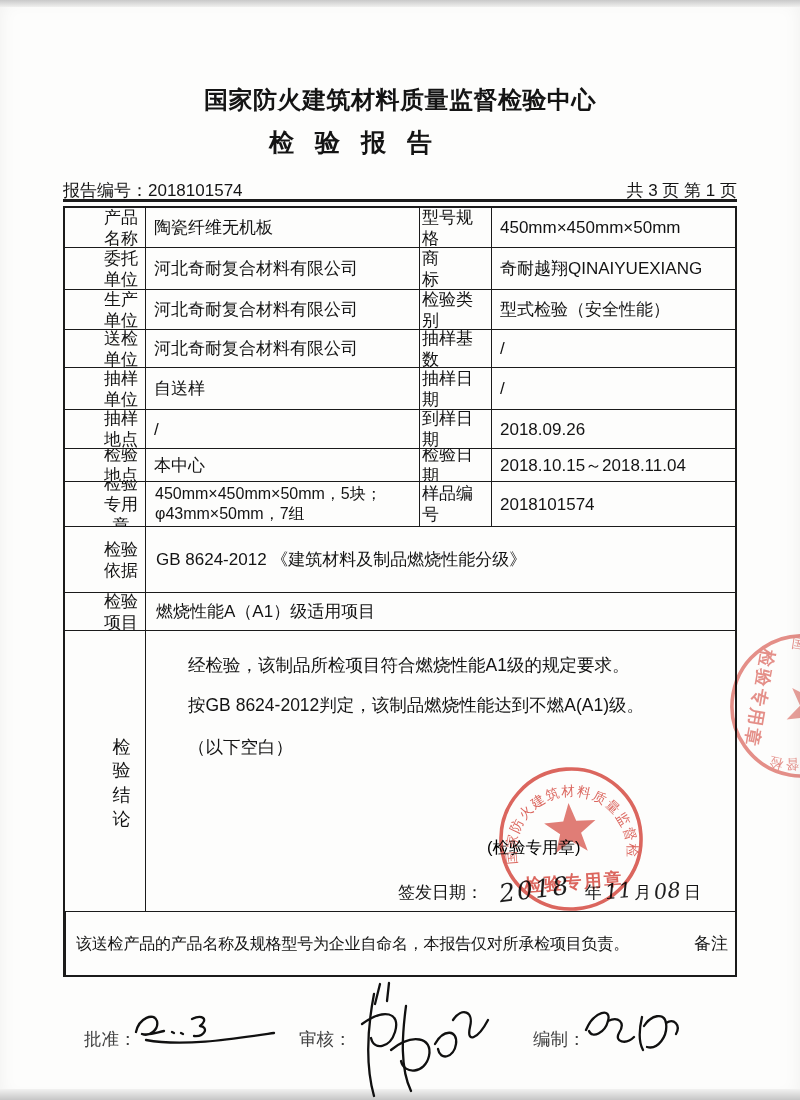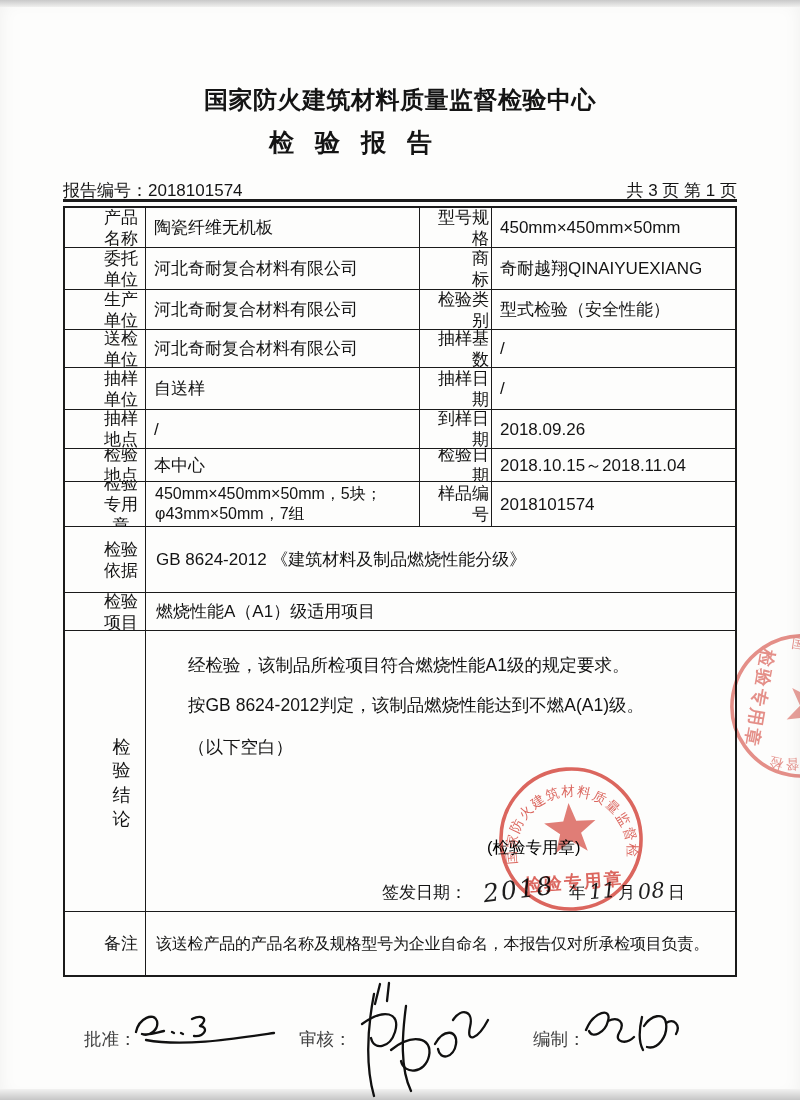--- a/index.html
+++ b/index.html
@@ -32,39 +32,39 @@
     position:absolute;left:63px;top:206px;width:674px;height:771px;
     border:2px solid #1b1b1b;box-sizing:border-box;
     display:flex;flex-direction:column;background:transparent;
   }
   .t-row{display:flex;box-sizing:border-box;border-top:1.5px solid #1b1b1b;flex:0 0 auto;}
   .t-row.first{border-top:none;}
   .cell{box-sizing:border-box;border-left:1.5px solid #1b1b1b;display:flex;align-items:center;
     font-size:17px;line-height:21px;color:#131313;overflow:hidden;}
   .cell.nfb{border-left:none;}
   .lab{justify-content:center;text-align:center;flex:0 0 80px;padding-left:32px;}
-  .lab2{justify-content:center;text-align:right;flex:0 0 72px;padding:0 2px;}
+  .lab2{justify-content:center;text-align:left;flex:0 0 72px;padding:0 2px;}
   .val1{flex:0 0 274px;padding:2px 8px;}
   .val2{flex:1 1 auto;padding:2px 8px;}
   .valspan{flex:1 1 auto;padding:2px 10px;}
   .r1{height:39px}.r2{height:42px}.r3{height:40px}.r4{height:38px}
   .r5{height:42px}.r6{height:39px}.r7{height:33px}.r8{height:45px}
   .r9{height:66px}.r10{height:38px}.r11{height:281px}.r12{height:64px}
   .small-wrap{font-size:16px;line-height:20px;padding-left:9px;}
   .vertical-label span{
     writing-mode:vertical-lr;text-orientation:upright;
     font-size:18px;letter-spacing:24px;color:#131313;
   }
   .conclusion-body{position:relative;display:block;padding:0;}
   .conclusion-body p{margin:0;position:absolute;left:42px;font-size:17.5px;color:#131313;}
   .c-line1{top:24px;}
   .c-line2{top:64px;}
   .c-line3{top:106px;}
   .seal-note{position:absolute;left:341px;top:206px;font-size:16.5px;color:#000000;}
-  .sign-date{position:absolute;left:236px;top:248px;display:flex;align-items:baseline;font-size:17px;color:#131313;}
+  .sign-date{position:absolute;left:252px;top:248px;display:flex;align-items:baseline;font-size:17px;color:#131313;}
   .hand{font-family:"DejaVu Serif",serif;font-style:italic;color:#1d1d1d;display:inline-block;}
   .hand-year{font-size:25px;transform:rotate(-7deg);margin:0 14px 0 16px;letter-spacing:2px;}
   .hand-num{font-size:21px;transform:rotate(-5deg);margin:0 3px;}
   .remark-val{font-size:16px;letter-spacing:-0.2px;}
   
   .stamp{position:absolute;mix-blend-mode:multiply;pointer-events:none;}
   .stamp-main{left:496px;top:764px;width:150px;height:150px;transform:rotate(-4deg);opacity:0.82;}
   .stamp-edge{left:727px;top:631px;width:150px;height:150px;transform:rotate(100deg);opacity:0.6;}
   
   .sig-row-label{position:absolute;font-size:17.5px;color:#404040;}
@@ -169,22 +169,22 @@
           <span>年</span>
           <span class="hand hand-num">11</span>
           <span>月</span>
           <span class="hand hand-num">08</span>
           <span>日</span>
         </span>
       </div>
     </div>
 
     <div class="t-row r12">
+      <div class="cell valspan remark-val">该送检产品的产品名称及规格型号为企业自命名，本报告仅对所承检项目负责。</div>
       <div class="cell lab nfb">备注</div>
-      <div class="cell valspan remark-val">该送检产品的产品名称及规格型号为企业自命名，本报告仅对所承检项目负责。</div>
     </div>
   </div>
 
   <svg class="stamp stamp-main" viewBox="0 0 150 150">
     <circle cx="75" cy="75" r="70" fill="none" stroke="#d6453c" stroke-width="3.6"></circle>
     <polygon points="75,39 81.5,57.1 100.7,57.7 85.5,69.4 90.9,87.8 75,77 59.1,87.8 64.5,69.4 49.3,57.7 68.5,57.1" fill="#d6453c" opacity="0.85"></polygon>
     <defs>
       <path id="ringPath1" d="M 20 98 A 56 56 0 1 1 130 98" fill="none"></path>
     </defs>
     <text font-size="13.5" fill="#d6453c" letter-spacing="1.5" font-family="Liberation Sans, sans-serif">

